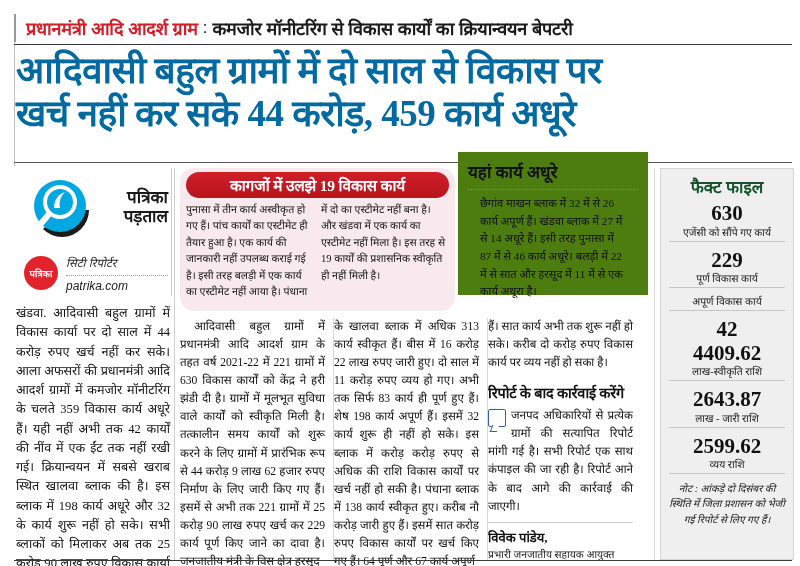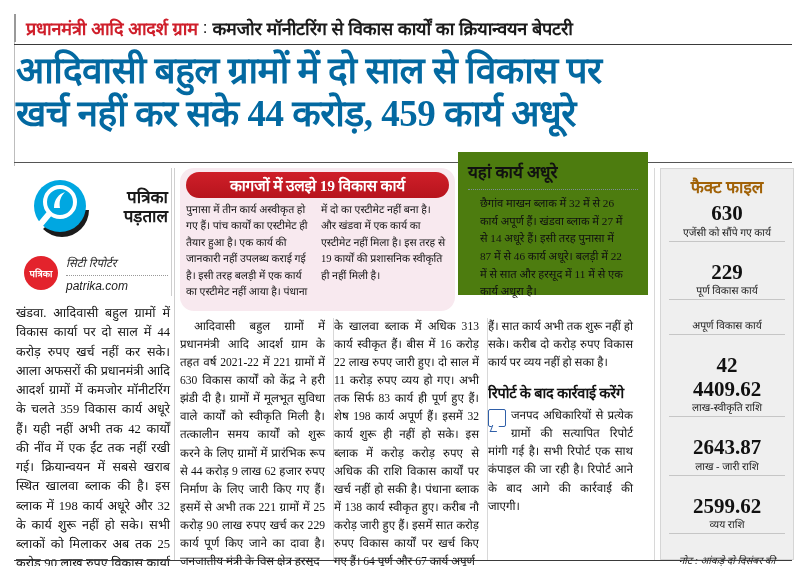--- a/index.html
+++ b/index.html
@@ -112,29 +112,29 @@
 
   
   .fact{
     position:absolute;left:660px;top:168px;width:134px;height:392px;
     background:#efefef;border:1px solid #d5d5d5;box-sizing:border-box;
     padding:4px 8px 6px 8px;
   }
   .fact h3{
     margin:2px 0 4px 0;text-align:center;
     font-family:"Liberation Serif","DejaVu Serif",serif;
-    font-weight:bold;font-size:17px;color:#a16207;
+    font-weight:bold;font-size:17px;color:#14532d;
   }
   .fact .num{
     text-align:center;font-weight:bold;font-size:21px;color:#111;
     font-family:"Liberation Serif","DejaVu Serif",serif;line-height:1.12;
   }
   .fact .lbl{
     text-align:center;font-size:10.4px;color:#1c1c1c;line-height:1.25;
-    padding-bottom:2px;border-bottom:1px solid #c6c6c6;margin-bottom:19px;
+    padding-bottom:2px;border-bottom:1px solid #c6c6c6;margin-bottom:7px;
     font-family:"Liberation Serif","DejaVu Serif",serif;
   }
   .fact .note{
     margin-top:7px;font-size:10.2px;line-height:1.5;text-align:center;font-style:italic;
     color:#1c1c1c;font-family:"Liberation Serif","DejaVu Serif",serif;
   }
 
   
   .bodycols{position:absolute;left:180px;top:318px;width:468px;height:242px;display:flex;gap:9px;}
   .bcol{width:145px;}
@@ -269,19 +269,23 @@
     <div class="bcol">
       <p>के खालवा ब्लाक में अधिक 313 कार्य स्वीकृत हैं। बीस में 16 करोड़ 22 लाख रुपए जारी हुए। दो साल में 11 करोड़ रुपए व्यय हो गए। अभी तक सिर्फ 83 कार्य ही पूर्ण हुए हैं। शेष 198 कार्य अपूर्ण हैं। इसमें 32 कार्य शुरू ही नहीं हो सके। इस ब्लाक में करोड़ करोड़ रुपए से अधिक की राशि विकास कार्यों पर खर्च नहीं हो सकी है। पंधाना ब्लाक में 138 कार्य स्वीकृत हुए। करीब नौ करोड़ जारी हुए हैं। इसमें सात करोड़ रुपए विकास कार्यों पर खर्च किए गए हैं। 64 पूर्ण और 67 कार्य अपूर्ण</p>
     </div>
     <div class="bcol">
       <p>हैं। सात कार्य अभी तक शुरू नहीं हो सके। करीब दो करोड़ रुपए विकास कार्य पर व्यय नहीं हो सका है।</p>
       <div class="subhead">रिपोर्ट के बाद कार्रवाई करेंगे</div>
       <div class="quotewrap">
         <span class="qicon"></span>
         <p>जनपद अधिकारियों से प्रत्येक ग्रामों की सत्यापित रिपोर्ट मांगी गई है। सभी रिपोर्ट एक साथ कंपाइल की जा रही है। रिपोर्ट आने के बाद आगे की कार्रवाई की जाएगी।</p>
       </div>
+      <div class="byline">
+        <div class="bname">विवेक पांडेय,</div>
+        <div class="brole">प्रभारी जनजातीय सहायक आयुक्त</div>
+      </div>
     </div>
   </div>
   <div class="vrule2"></div>
   <div class="vrule3"></div>
 
   <div class="rule-bottom"></div>
 </div>
 
 </body></html>

